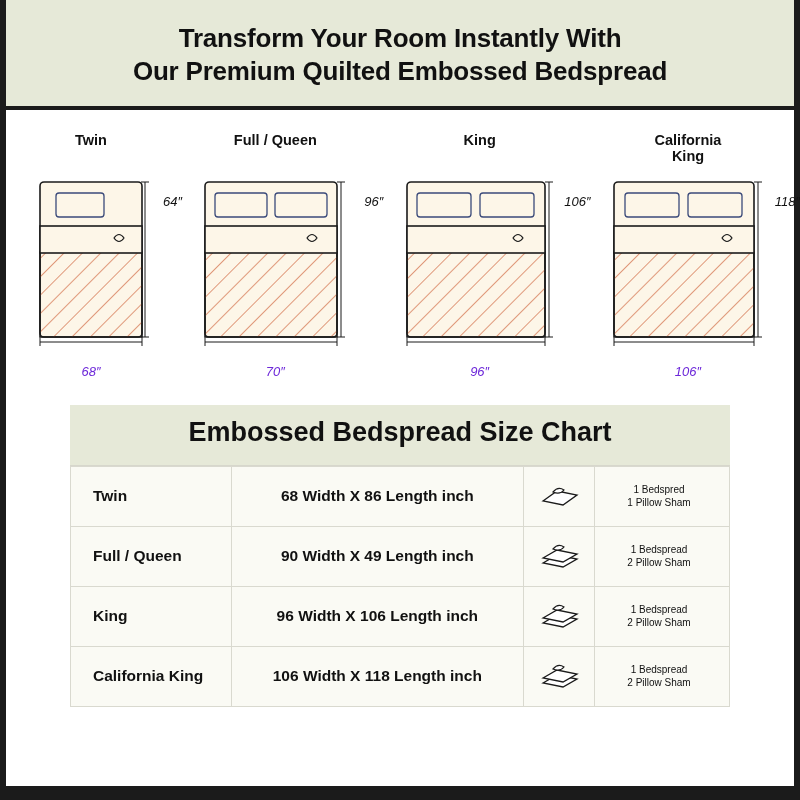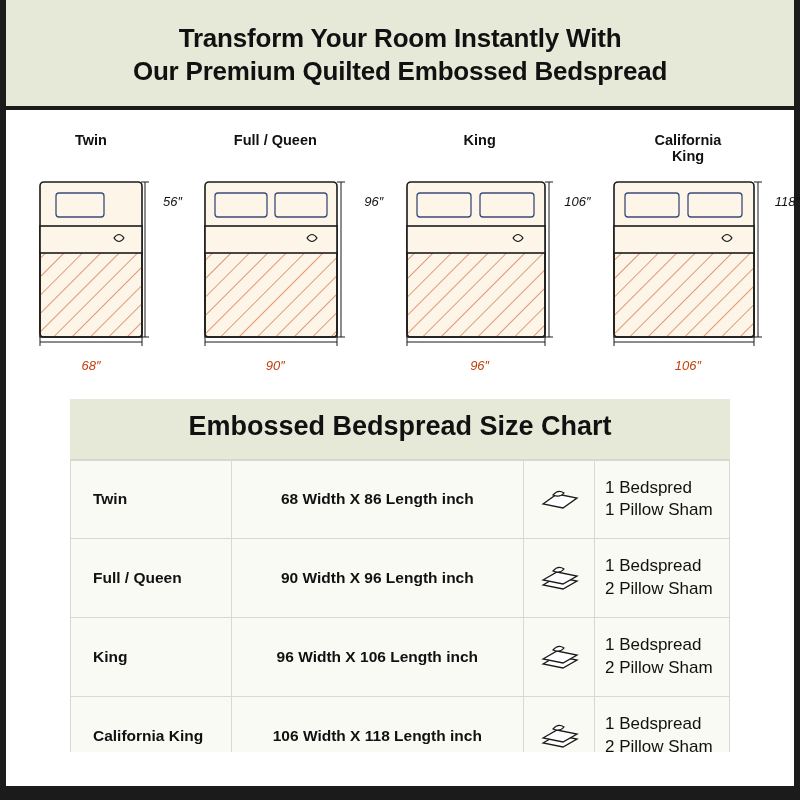--- a/index.html
+++ b/index.html
@@ -67,24 +67,24 @@
   .bed-svg { display: block; }
   .dim-right {
     position: absolute;
     right: -32px;
     top: 20px;
     font-size: 13px;
     font-style: italic;
     color: #111;
   }
   .dim-bottom {
-    margin-top: 5px;
+    margin-top: 11px;
     font-size: 13px;
     font-style: italic;
-    color: #c2410c;
+    color: #6d28d9;
   }
 
   
   .chart-area {
     padding: 26px 64px 0 64px;
   }
   .chart-title {
     background: #e6e9d8;
     text-align: center;
     font-size: 27px;
@@ -118,24 +118,25 @@
     text-align: center;
     color: #111;
   }
   .col-icon {
     width: 12%;
     text-align: center;
     padding: 6px 0 !important;
   }
   .col-incl {
     width: 19%;
-    font-size: 17px;
+    font-size: 10px;
     line-height: 1.35;
     padding-left: 10px !important;
     color: #111;
+    text-align: center;
   }
   .incl-l2 { display: block; }
 
   
   .footer-bar {
     position: absolute;
     left: 0;
     right: 0;
     bottom: 0;
     height: 14px;
@@ -188,21 +189,21 @@
 
           <path d="M82 64 q5 -7 10 0 q-5 7 -10 0 Z" fill="none" stroke="#1b1b1b" stroke-width="1.2"></path>
 
           <line x1="113" y1="8" x2="113" y2="163" stroke="#1b1b1b" stroke-width="1"></line>
           <line x1="109" y1="8" x2="117" y2="8" stroke="#1b1b1b" stroke-width="1"></line>
           <line x1="109" y1="163" x2="117" y2="163" stroke="#1b1b1b" stroke-width="1"></line>
           <line x1="8" y1="168" x2="110" y2="168" stroke="#1b1b1b" stroke-width="1"></line>
           <line x1="8" y1="164" x2="8" y2="172" stroke="#1b1b1b" stroke-width="1"></line>
           <line x1="110" y1="164" x2="110" y2="172" stroke="#1b1b1b" stroke-width="1"></line>
         </svg>
-        <span class="dim-right">56″</span>
+        <span class="dim-right">64″</span>
       </div>
       <div class="dim-bottom">68″</div>
     </div>
 
     <div class="bed-block">
       <div class="bed-title">
         <span>Full / Queen</span>
         <span class="ln2"></span>
       </div>
       <div class="bed-wrap">
@@ -221,21 +222,21 @@
           <path d="M108 64 q5 -7 10 0 q-5 7 -10 0 Z" fill="none" stroke="#1b1b1b" stroke-width="1.2"></path>
           <line x1="142" y1="8" x2="142" y2="163" stroke="#1b1b1b" stroke-width="1"></line>
           <line x1="138" y1="8" x2="146" y2="8" stroke="#1b1b1b" stroke-width="1"></line>
           <line x1="138" y1="163" x2="146" y2="163" stroke="#1b1b1b" stroke-width="1"></line>
           <line x1="6" y1="168" x2="138" y2="168" stroke="#1b1b1b" stroke-width="1"></line>
           <line x1="6" y1="164" x2="6" y2="172" stroke="#1b1b1b" stroke-width="1"></line>
           <line x1="138" y1="164" x2="138" y2="172" stroke="#1b1b1b" stroke-width="1"></line>
         </svg>
         <span class="dim-right">96″</span>
       </div>
-      <div class="dim-bottom">90″</div>
+      <div class="dim-bottom">70″</div>
     </div>
 
     <div class="bed-block">
       <div class="bed-title">
         <span>King</span>
         <span class="ln2"></span>
       </div>
       <div class="bed-wrap">
         <svg class="bed-svg" width="158" height="175" viewBox="0 0 158 175">
           <defs>
@@ -308,21 +309,21 @@
               <path d="M16 15 q5 -6 11 -2 q-4 5 -11 2 Z" fill="#ffffff" stroke="#1b1b1b" stroke-width="1.2"></path>
             </svg>
           </td>
           <td class="col-incl">
             <span>1 Bedspred</span>
             <span class="incl-l2">1 Pillow Sham</span>
           </td>
         </tr>
         <tr>
           <td class="col-name">Full / Queen</td>
-          <td class="col-dims">90 Width X 96 Length inch</td>
+          <td class="col-dims">90 Width X 49 Length inch</td>
           <td class="col-icon">
             <svg width="44" height="34" viewBox="0 0 44 34">
               <path d="M6 26 L20 18 L40 22 L26 30 Z" fill="#ffffff" stroke="#1b1b1b" stroke-width="1.3"></path>
               <path d="M6 21 L20 13 L40 17 L26 25 Z" fill="#ffffff" stroke="#1b1b1b" stroke-width="1.3"></path>
               <path d="M16 12 q5 -6 11 -2 q-4 5 -11 2 Z" fill="#ffffff" stroke="#1b1b1b" stroke-width="1.2"></path>
             </svg>
           </td>
           <td class="col-incl">
             <span>1 Bedspread</span>
             <span class="incl-l2">2 Pillow Sham</span>

